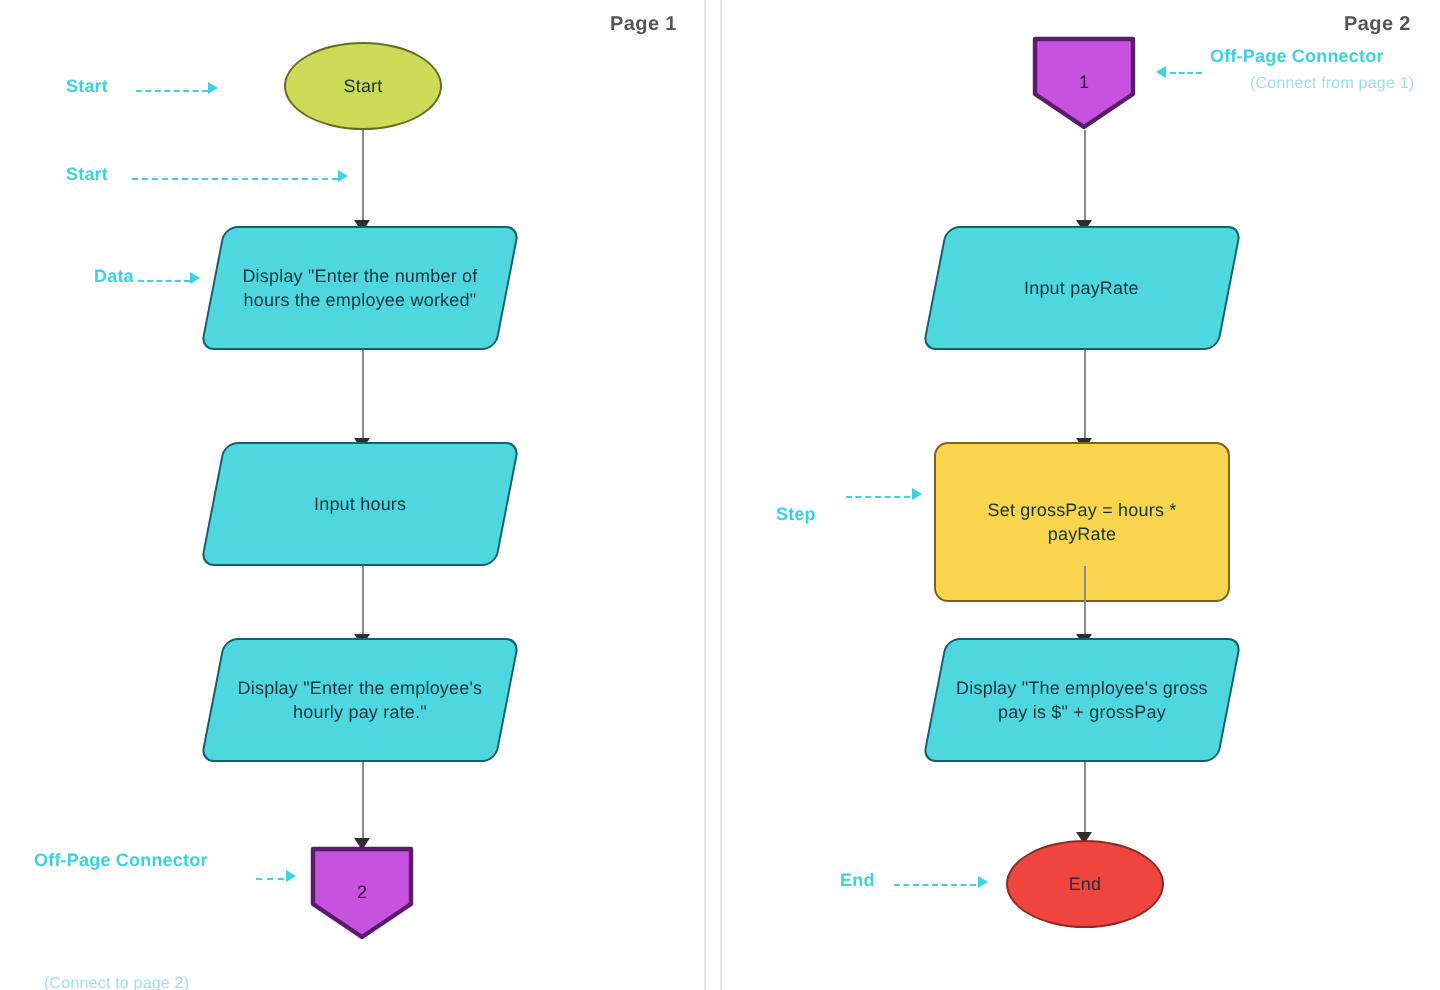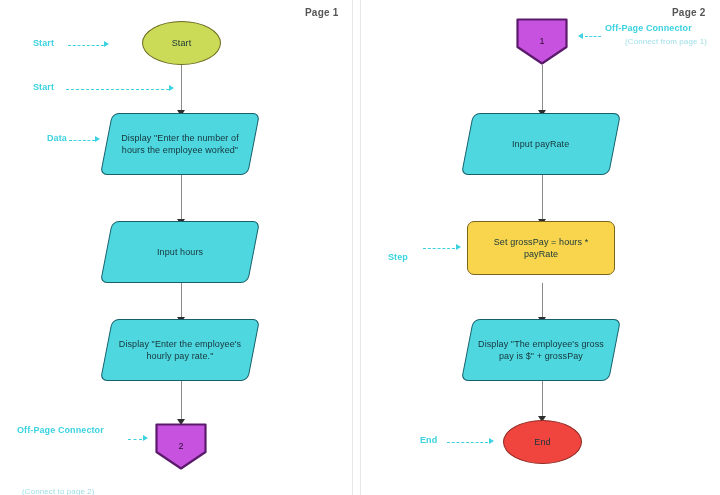--- a/index.html
+++ b/index.html
@@ -219,21 +219,21 @@
   <div class="flowline" style="left:541.5px; top:65px; height:47px;"></div>
   <div class="arrowhead" style="left:538px; top:110px;"></div>
 
   <div class="shape data-shape" style="left:467px; top:113px; width:148px; height:62px;">
     <span class="txt">Input payRate</span>
   </div>
 
   <div class="flowline" style="left:541.5px; top:175px; height:46px;"></div>
   <div class="arrowhead" style="left:538px; top:219px;"></div>
 
-  <div class="shape process" style="left:467px; top:221px; width:148px; height:54px;">
+  <div class="shape process" style="left:467px; top:221px; width:148px; height:80px;">
     <span class="txt">Set grossPay = hours * payRate</span>
   </div>
 
   <div class="anno" style="left:388px; top:241px;margin-top:11px;">Step</div>
   <div class="dash" style="left:423px; top:248px; width:32px;"></div>
   <div class="dash-head" style="left:456px; top:244px;"></div>
 
   <div class="flowline" style="left:541.5px; top:283px; height:36px;"></div>
   <div class="arrowhead" style="left:538px; top:317px;"></div>
 

